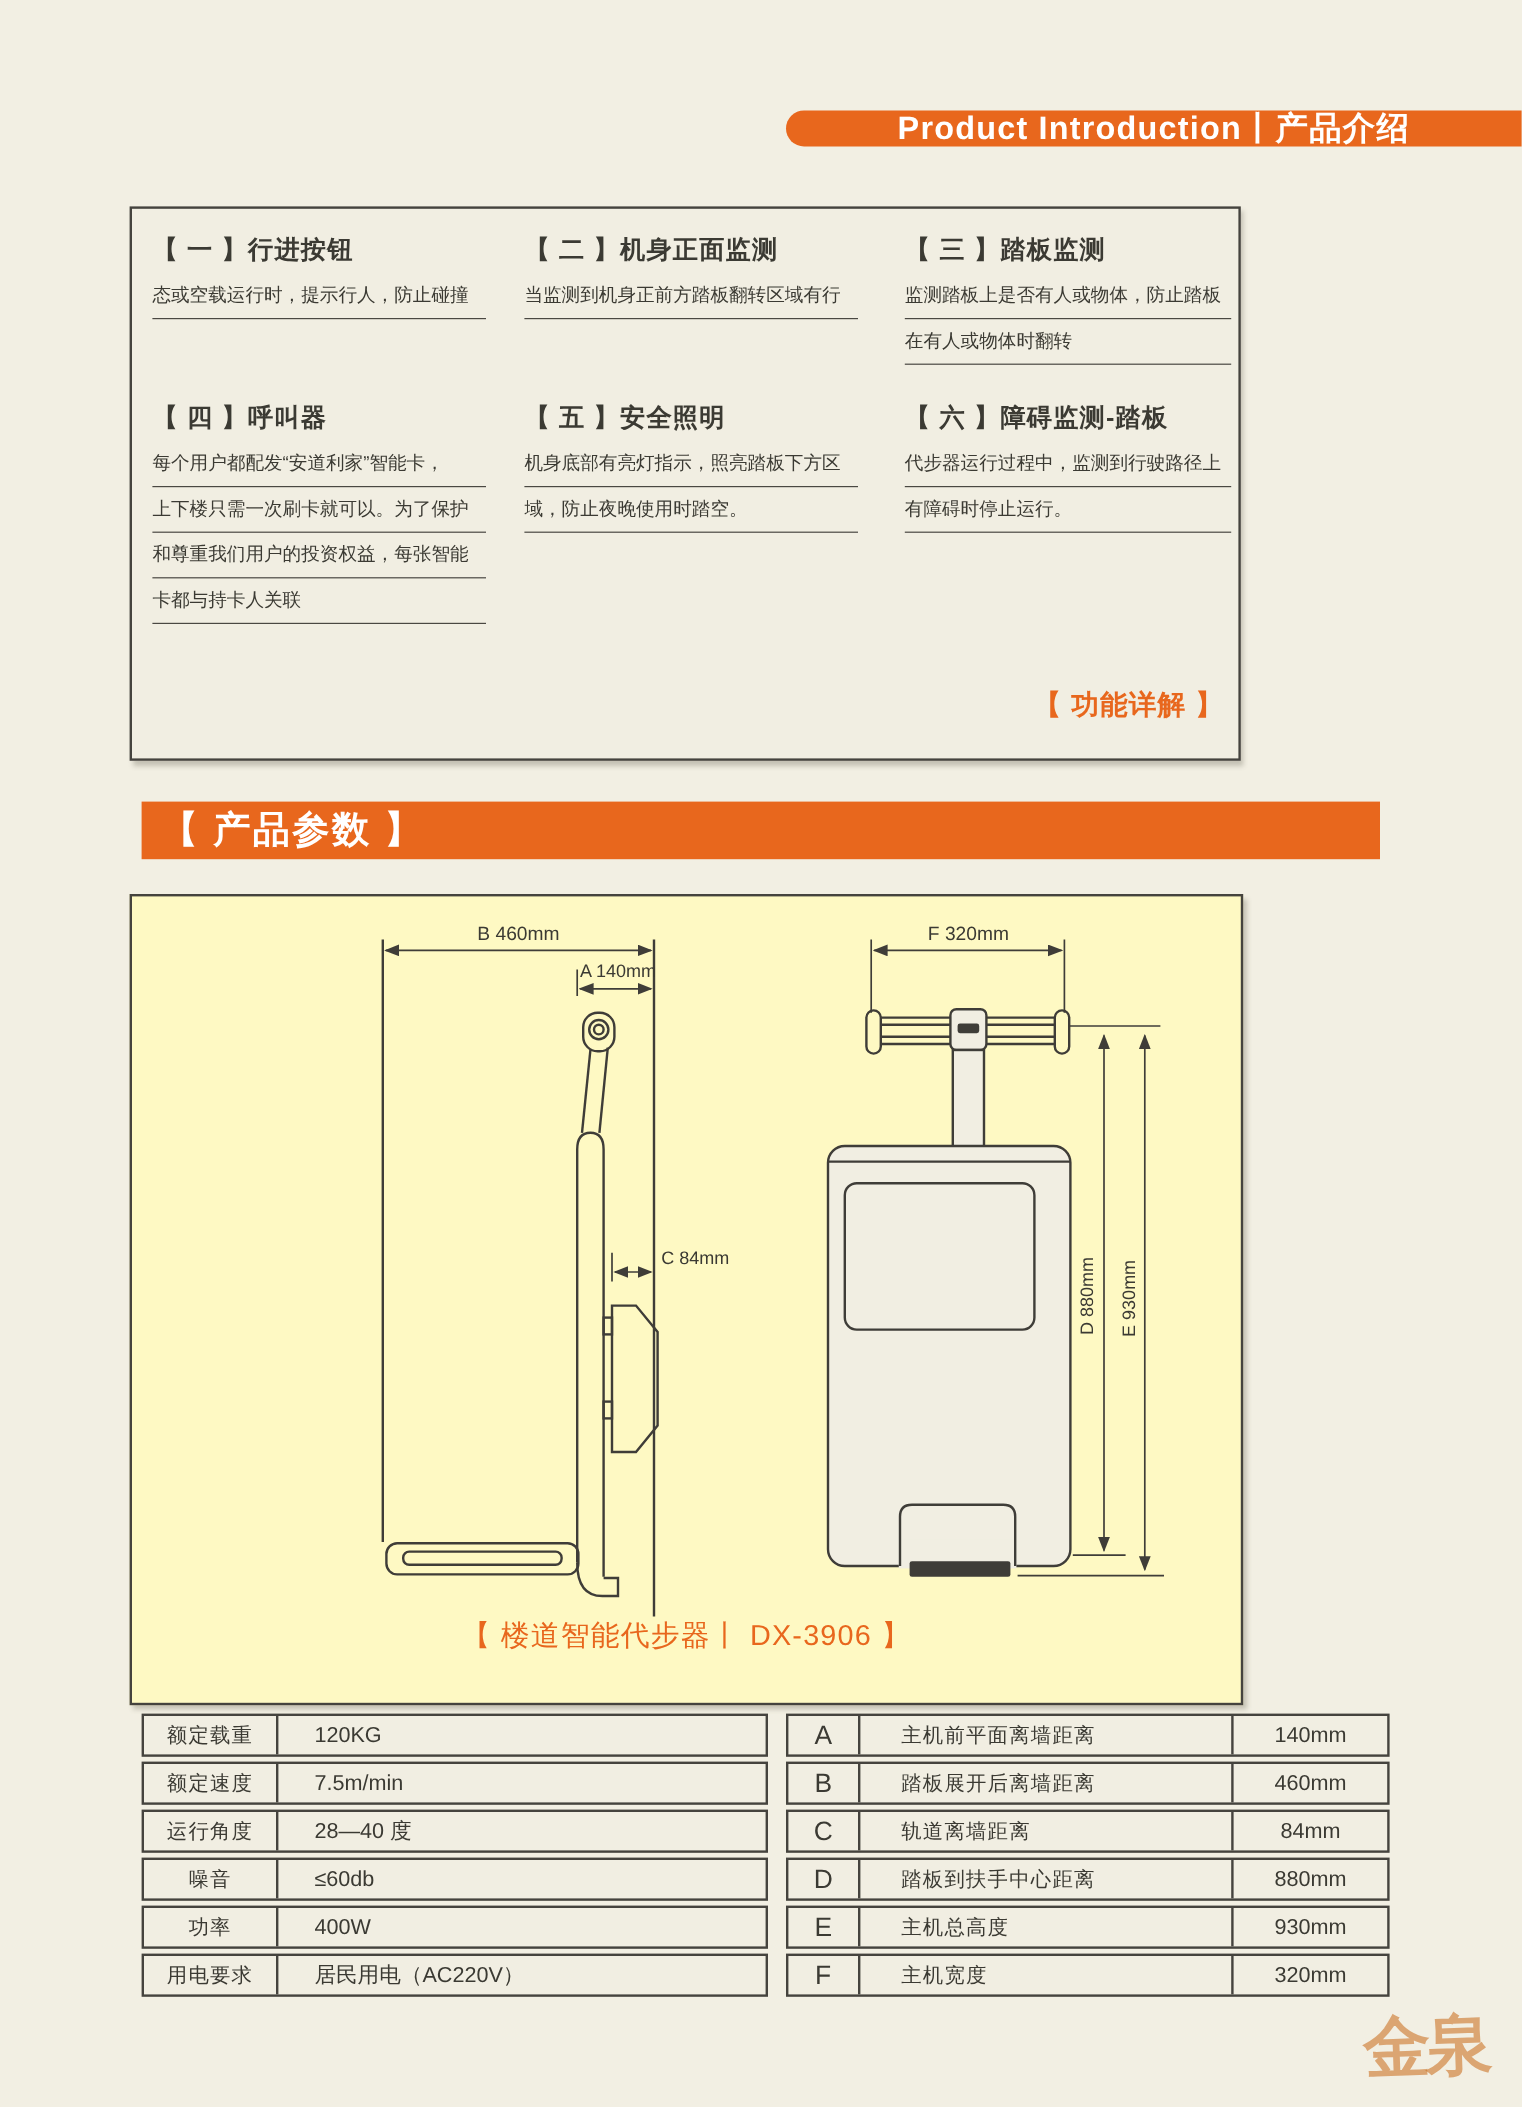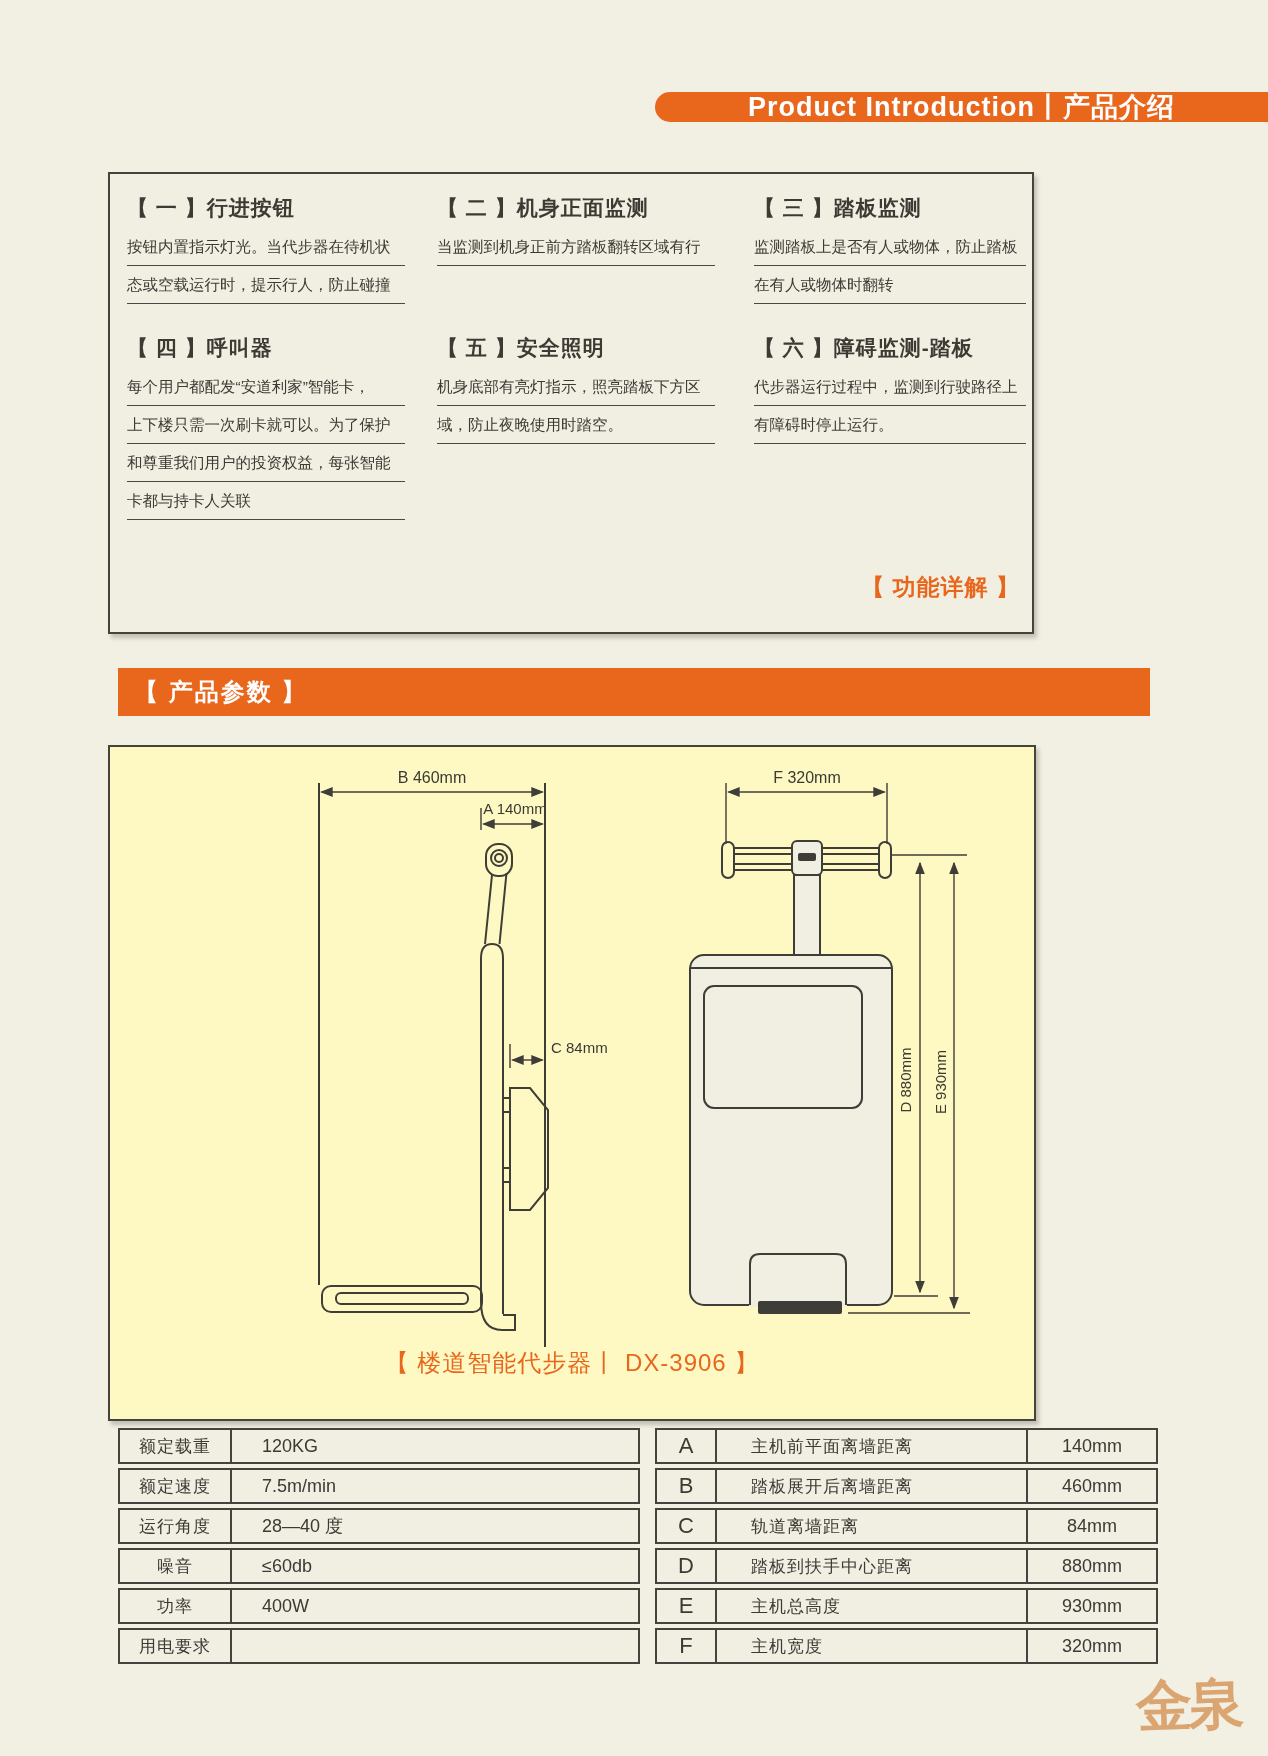--- a/index.html
+++ b/index.html
@@ -28,21 +28,21 @@
   .feature .fline{font-size:15.5px;height:37px;line-height:37px;border-bottom:1.5px solid #4A4842;white-space:nowrap;}
   #f1{left:17px;top:20px;} #f2{left:327px;top:20px;} #f3{left:644px;top:20px;width:272px;}
   #f4{left:17px;top:160px;} #f5{left:327px;top:160px;} #f6{left:644px;top:160px;width:272px;}
   .func-detail{
     position:absolute;right:12px;top:398px;
     color:#E8671D;font-size:23px;font-weight:bold;letter-spacing:1px;cursor:pointer;
   }
   
   .param-banner{
     position:absolute;left:118px;top:668px;width:1032px;height:48px;
-    background:#E8671D;color:#FFFFFF;font-size:24px;font-weight:bold;
+    background:#E8671D;color:#FFFFFF;font-size:31px;font-weight:bold;
     line-height:48px;padding-left:16px;letter-spacing:2px;box-sizing:border-box;
   }
   
   .diagram-box{
     position:absolute;left:108px;top:745px;width:924px;height:672px;
     border:2px solid #45433E;background:#fef9c3;
     box-shadow:3px 4px 4px rgba(90,85,70,0.30);
   }
   .diagram-box svg{position:absolute;left:0;top:0;}
   .diagram-caption{
@@ -75,21 +75,20 @@
 <body>
 
 <div class="top-banner">
   <span>Product Introduction丨产品介绍</span>
 </div>
 
 <div class="features-box">
 
   <div class="feature" id="f1">
     <div class="ftitle">【 一 】行进按钮</div>
-    <div class="fline">按钮内置指示灯光。当代步器在待机状</div>
     <div class="fline">态或空载运行时，提示行人，防止碰撞</div>
   </div>
 
   <div class="feature" id="f2">
     <div class="ftitle">【 二 】机身正面监测</div>
     <div class="fline">当监测到机身正前方踏板翻转区域有行</div>
   </div>
 
   <div class="feature" id="f3">
     <div class="ftitle">【 三 】踏板监测</div>
@@ -222,20 +221,21 @@
   <div class="tbl-row">
     <div class="spec-label">噪音</div>
     <div class="spec-value">≤60db</div>
   </div>
   <div class="tbl-row">
     <div class="spec-label">功率</div>
     <div class="spec-value">400W</div>
   </div>
   <div class="tbl-row">
     <div class="spec-label">用电要求</div>
+    <div class="spec-value">居民用电（AC220V）</div>
   </div>
 </div>
 
 <div class="dim-table">
   <div class="tbl-row">
     <div class="dim-key">A</div>
     <div class="dim-label">主机前平面离墙距离</div>
     <div class="dim-value">140mm</div>
   </div>
   <div class="tbl-row">

